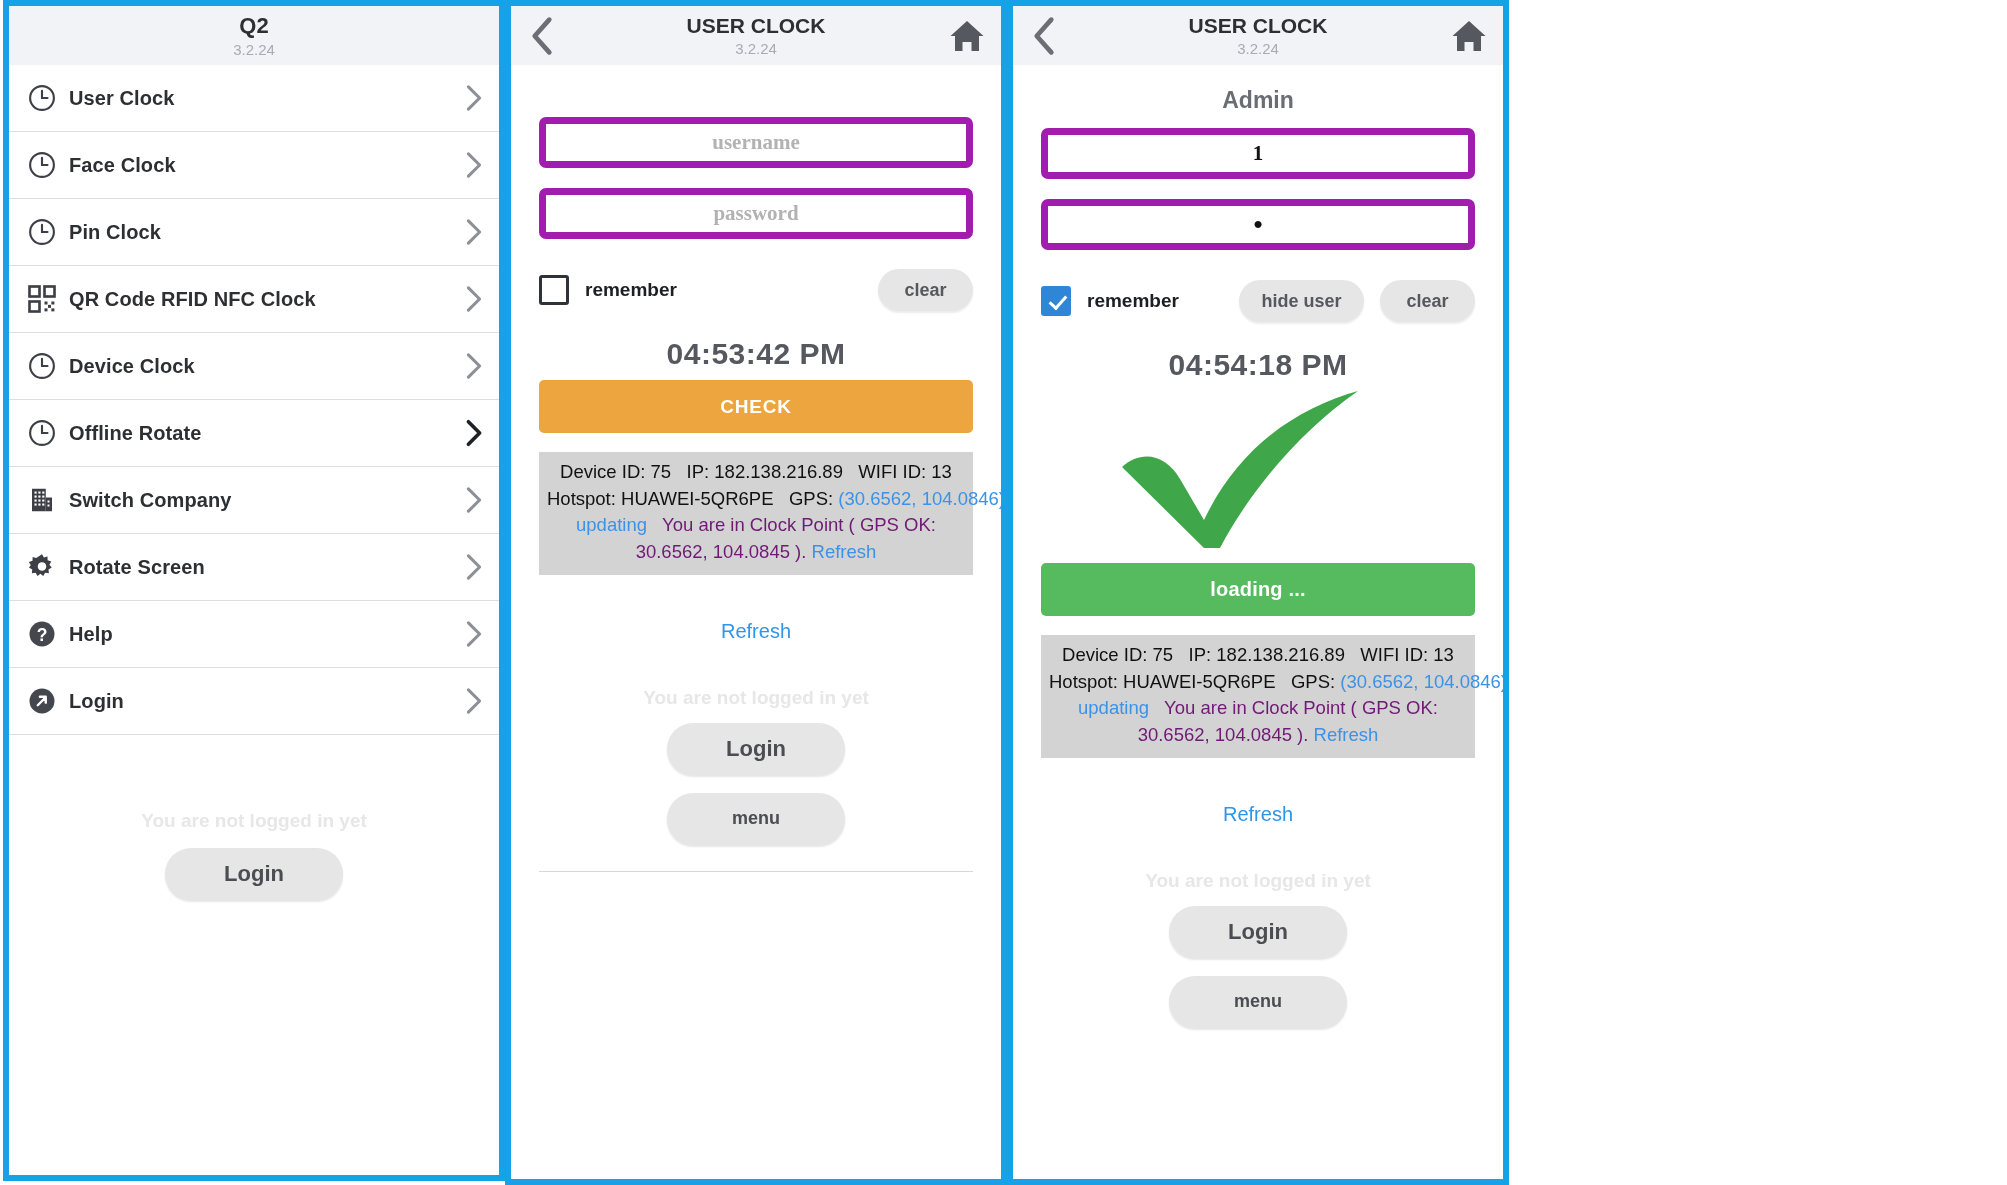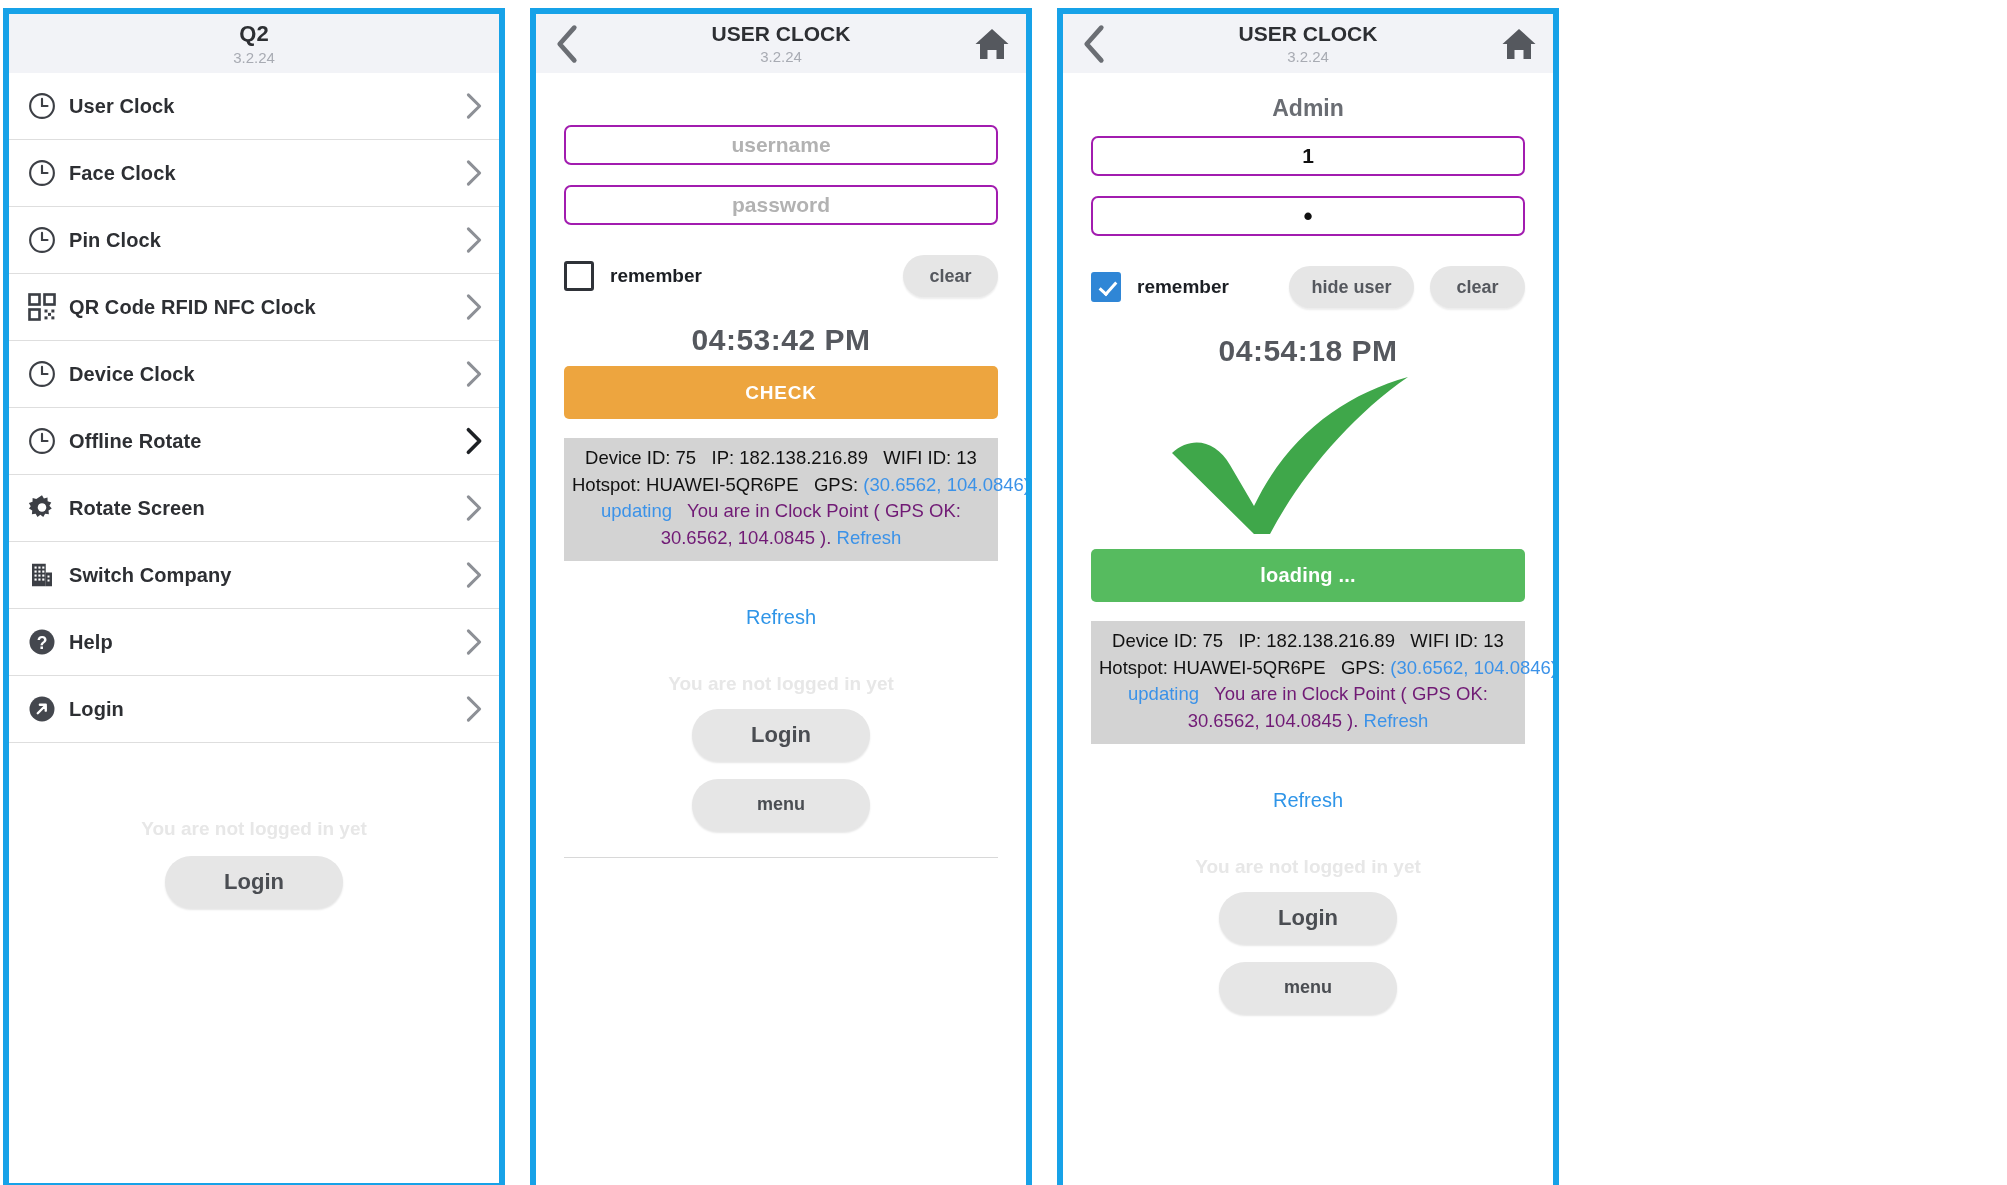--- a/index.html
+++ b/index.html
@@ -6,22 +6,21 @@
   html, body {
     width: 2007px; height: 1185px;
     background: #ffffff;
     font-family: "Liberation Sans", sans-serif;
     overflow: hidden;
   }
   .screens {
     display: flex;
     width: 2007px; height: 1185px;
     align-items: flex-start;
-    gap: 25px;
-    padding: 8px 0 0 3px;
+    padding: 0 0 0 3px;
   }
 
   
   .phone {
     border: 6px solid #17a2e8;
     background: #ffffff;
     overflow: hidden;
     position: relative;
     flex: none;
   }
@@ -99,26 +98,26 @@
     cursor: pointer;
     box-shadow: 0 2px 2px rgba(0,0,0,.10);
   }
   .pill.login { width: 178px; height: 52px; font-size: 22px; }
   .pill.menu  { width: 178px; height: 52px; font-size: 18px; }
 
   
   .body { padding: 0 28px; }
   .field {
     width: 100%;
-    height: 40px;
-    border: 2px solid #a21caf;
+    height: 51px;
+    border: 7px solid #a21caf;
     border-radius: 7px;
     background: #fff;
     display: flex; align-items: center; justify-content: center;
-    font-family: Liberation Sans, sans-serif;
+    font-family: Liberation Serif, serif;
     font-size: 21px;
     font-weight: bold;
     text-align: center;
   }
   .field.ph { color: #b2b2b2; }
   .field.val { color: #111; }
   .field.dot { color: #111; font-size: 26px; line-height: 0; }
 
   .row-opts {
     display: flex; align-items: center;
@@ -322,35 +321,20 @@
         <span class="menu-ico">
           <svg width="30" height="30" viewBox="0 0 24 24">
               <circle cx="12" cy="12" r="9.5" fill="none" stroke="#3c3f45" stroke-width="1.7"></circle>
               <path d="M12 6.3V12h4.4" fill="none" stroke="#3c3f45" stroke-width="1.7" stroke-linecap="round"></path>
             </svg>
         </span>
         <span class="menu-label">Offline Rotate</span>
         <span class="chev dark">
           <svg width="18" height="28" viewBox="0 0 12 20">
               <path d="M2 2l8 8-8 8" fill="none" stroke="currentColor" stroke-width="2.6" stroke-linecap="round" stroke-linejoin="round"></path>
-            </svg>
-        </span>
-      </div>
-
-      <div class="menu-item">
-        <span class="menu-ico">
-          <svg width="30" height="30" viewBox="0 0 24 24" fill="#3c3f45">
-            <path d="M12 1.8l1.5 2.6 2.9-.8.1 3 2.9.9-1.5 2.6 1.9 2.3-2.6 1.5.3 3-3-.3-1.5 2.6-2.3-1.9-2.3 1.9-1.5-2.6-3 .3.3-3-2.6-1.5L3 10.5 1.5 7.9l2.9-.9.1-3 2.9.8z"></path>
-            <circle cx="12" cy="11.5" r="3.4" fill="#ffffff"></circle>
-          </svg>
-        </span>
-        <span class="menu-label">Rotate Screen</span>
-        <span class="chev">
-          <svg width="18" height="28" viewBox="0 0 12 20">
-              <path d="M2 2l8 8-8 8" fill="none" stroke="currentColor" stroke-width="2.2" stroke-linecap="round" stroke-linejoin="round"></path>
             </svg>
         </span>
       </div>
 
       <div class="menu-item">
         <span class="menu-ico">
           <svg width="30" height="30" viewBox="0 0 24 24" fill="#3c3f45">
             <path d="M4 3h11v18H4z"></path>
               <path d="M15 10h5v11h-5z"></path>
             <g fill="#ffffff">
@@ -365,20 +349,35 @@
                 <rect x="12.2" y="11.6" width="1.7" height="1.7"></rect>
               <rect x="6" y="14.8" width="1.7" height="1.7"></rect>
                 <rect x="9.1" y="14.8" width="1.7" height="1.7"></rect>
                 <rect x="12.2" y="14.8" width="1.7" height="1.7"></rect>
               <rect x="16.4" y="12.4" width="1.6" height="1.6"></rect>
                 <rect x="16.4" y="15.6" width="1.6" height="1.6"></rect>
             </g>
           </svg>
         </span>
         <span class="menu-label">Switch Company</span>
+        <span class="chev">
+          <svg width="18" height="28" viewBox="0 0 12 20">
+              <path d="M2 2l8 8-8 8" fill="none" stroke="currentColor" stroke-width="2.2" stroke-linecap="round" stroke-linejoin="round"></path>
+            </svg>
+        </span>
+      </div>
+
+      <div class="menu-item">
+        <span class="menu-ico">
+          <svg width="30" height="30" viewBox="0 0 24 24" fill="#3c3f45">
+            <path d="M12 1.8l1.5 2.6 2.9-.8.1 3 2.9.9-1.5 2.6 1.9 2.3-2.6 1.5.3 3-3-.3-1.5 2.6-2.3-1.9-2.3 1.9-1.5-2.6-3 .3.3-3-2.6-1.5L3 10.5 1.5 7.9l2.9-.9.1-3 2.9.8z"></path>
+            <circle cx="12" cy="11.5" r="3.4" fill="#ffffff"></circle>
+          </svg>
+        </span>
+        <span class="menu-label">Rotate Screen</span>
         <span class="chev">
           <svg width="18" height="28" viewBox="0 0 12 20">
               <path d="M2 2l8 8-8 8" fill="none" stroke="currentColor" stroke-width="2.2" stroke-linecap="round" stroke-linejoin="round"></path>
             </svg>
         </span>
       </div>
 
       <div class="menu-item">
         <span class="menu-ico">
           <svg width="30" height="30" viewBox="0 0 24 24">

